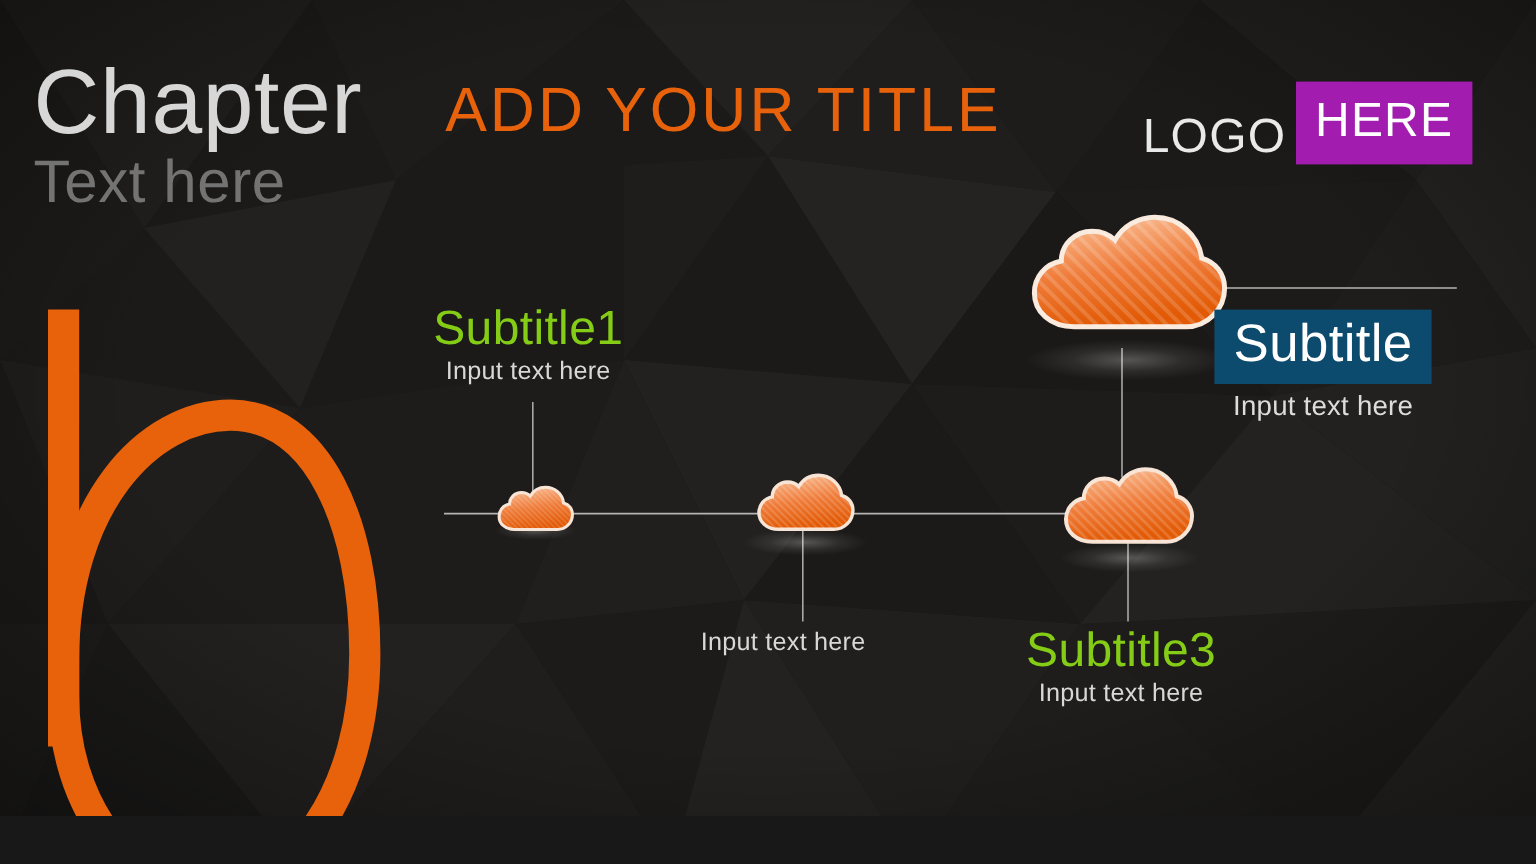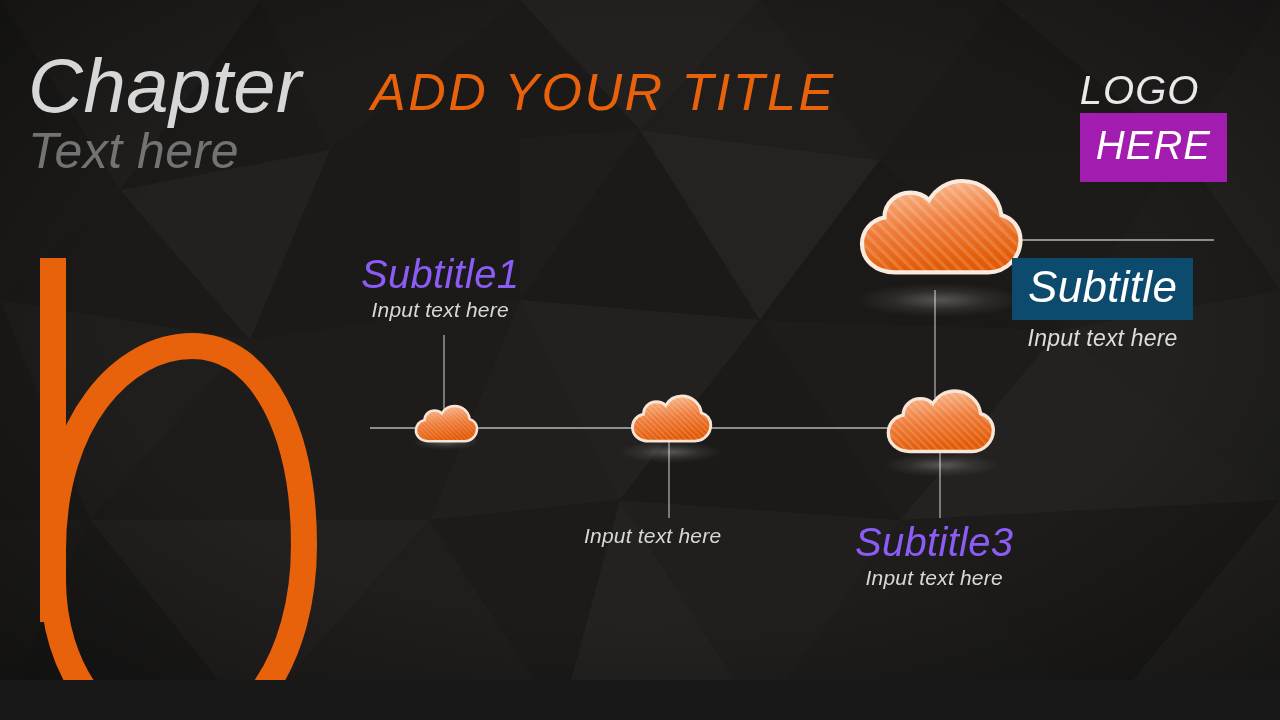--- a/index.html
+++ b/index.html
@@ -7,21 +7,20 @@
     width:1280px; height:720px;
     overflow:hidden;
     background:#181818;
     font-family:"Liberation Sans", sans-serif;
   }
   #slide {
     position:relative;
     width:1280px; height:680px;
     background:#1b1a18;
     overflow:hidden;
-    font-style:italic;
   }
   
   #bg-poly {
     position:absolute; inset:0;
     width:1280px; height:720px;
   }
   
   .chapter-block {
     position:absolute; left:28px; top:48px;
     line-height:1;
@@ -39,21 +38,21 @@
     letter-spacing:0.5px;
   }
   .slide-title {
     position:absolute; left:371px; top:62px;
     font-size:52px; font-weight:300;
     color:#e8620c;
     letter-spacing:2.5px;
   }
   .logo-wrap {
     position:absolute; right:53px; top:68px;
-    display:flex; align-items:flex-start;flex-direction:column;
+    display:flex; align-items:flex-end;
   }
   .logo-word {
     font-size:40px; font-weight:300; color:#e9e9e9;
     letter-spacing:1px;
     display:flex; align-items:center;
     padding-right:8px;
   }
   .logo-box {
     background:#a21caf;
     color:#ffffff;
@@ -68,21 +67,21 @@
     width:320px; height:500px;
   }
   
   #diagram {
     position:absolute; left:0; top:0;
     width:1280px; height:720px;
   }
   
   .lbl { position:absolute; line-height:1.05; }
   .lbl .big {
-    font-size:40px; font-weight:300; color:#8b5cf6;
+    font-size:40px; font-weight:300; color:#84cc16;
     letter-spacing:0.3px; white-space:nowrap;
   }
   .lbl .small {
     font-size:21px; font-weight:300; color:#d8d8d8;
     letter-spacing:0.2px; white-space:nowrap;
     margin-top:4px;
   }
   .lbl.center { text-align:center; }
   #label-s1 { left:361px; top:253px; }
   #label-s2 { left:584px; top:521px; }

